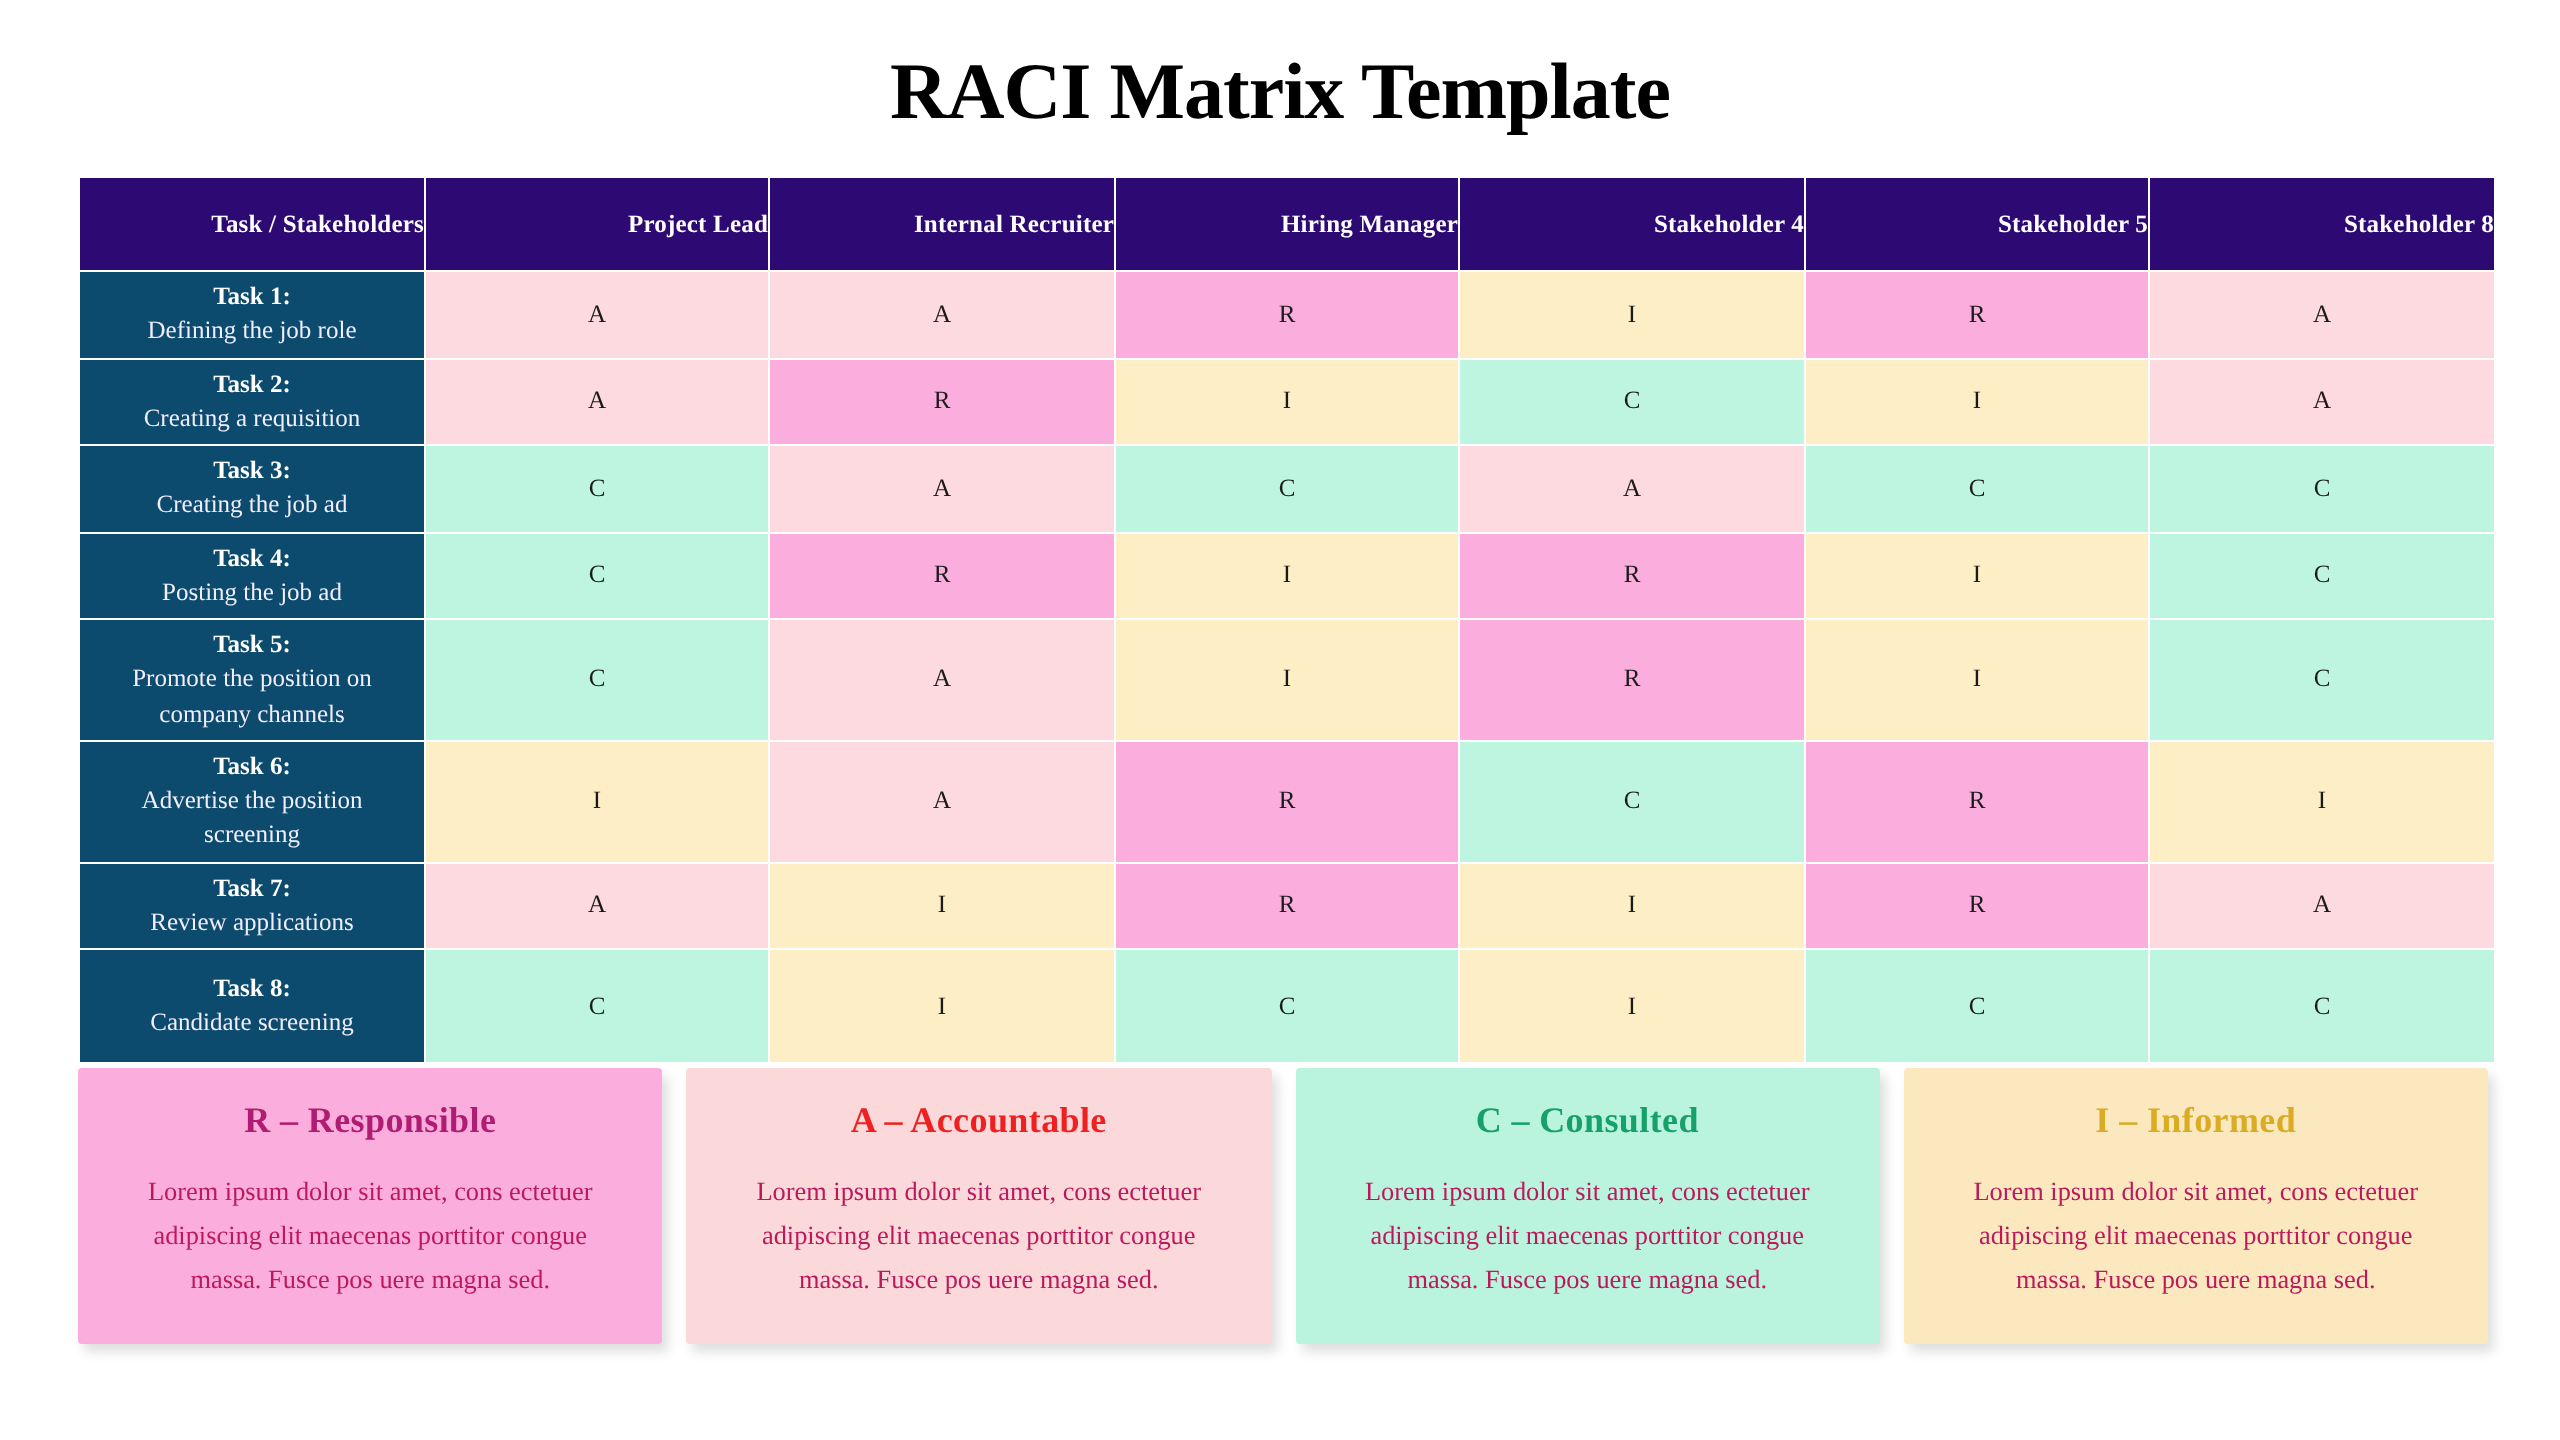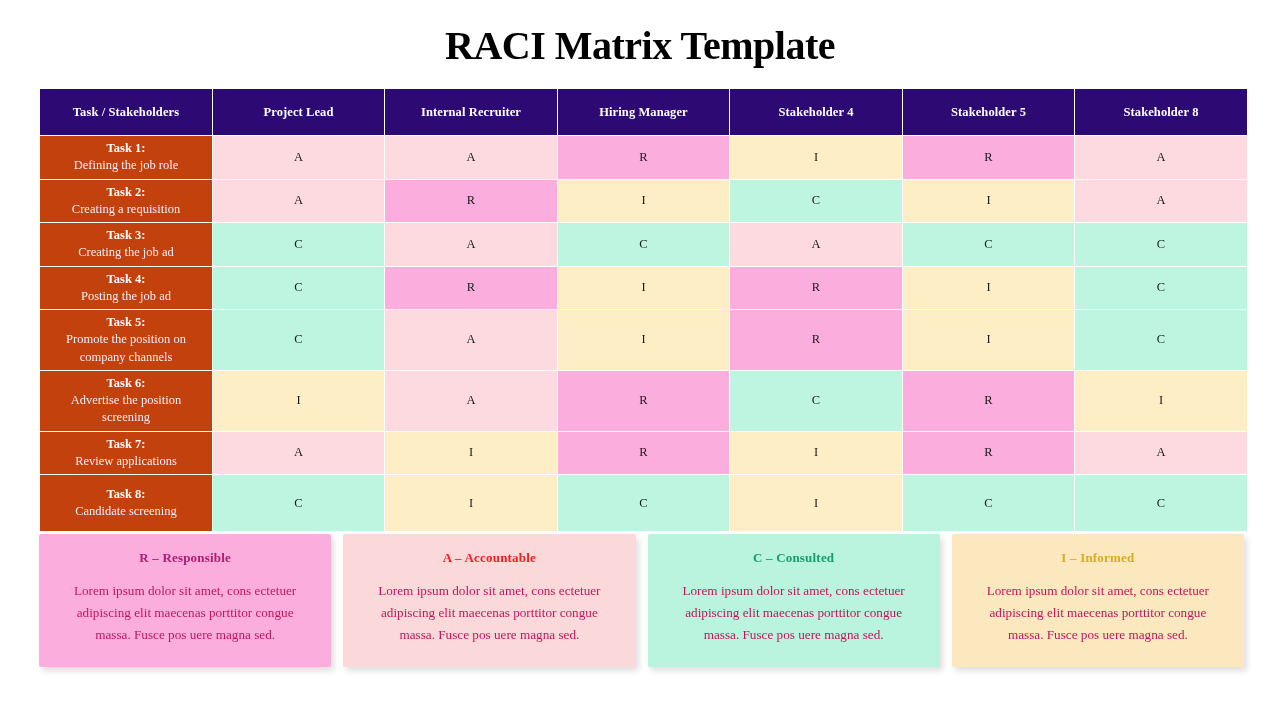--- a/index.html
+++ b/index.html
@@ -54,24 +54,25 @@
     vertical-align: middle;
   }
 
   .matrix th.hcell {
     background: #2d0a73;
     color: #ffffff;
     font-size: 12.5px;
     font-weight: bold;
     height: 46px;
     letter-spacing: 0.1px;
+    text-align: right;
   }
 
   td.task-cell {
-    background: #c2410c;
+    background: #0c4a6e;
     color: #ffffff;
     font-size: 12.5px;
     line-height: 1.38;
     padding: 4px 24px;
   }
   td.task-cell .task-label {
     font-weight: bold;
     display: block;
   }
   td.task-cell .task-desc {
@@ -102,21 +103,21 @@
     gap: 12px;
   }
   .legend-card {
     flex: 1 1 0;
     border-radius: 2px;
     padding: 16px 14px 20px;
     box-shadow: 3px 4px 6px rgba(0,0,0,0.13);
     text-align: center;
   }
   .legend-title {
-    font-size: 13px;
+    font-size: 18px;
     font-weight: bold;
     margin-bottom: 14px;
     letter-spacing: 0.2px;
   }
   .legend-body {
     font-size: 13.2px;
     line-height: 1.68;
     color: #be185d;
     max-width: 255px;
     margin: 0 auto;

